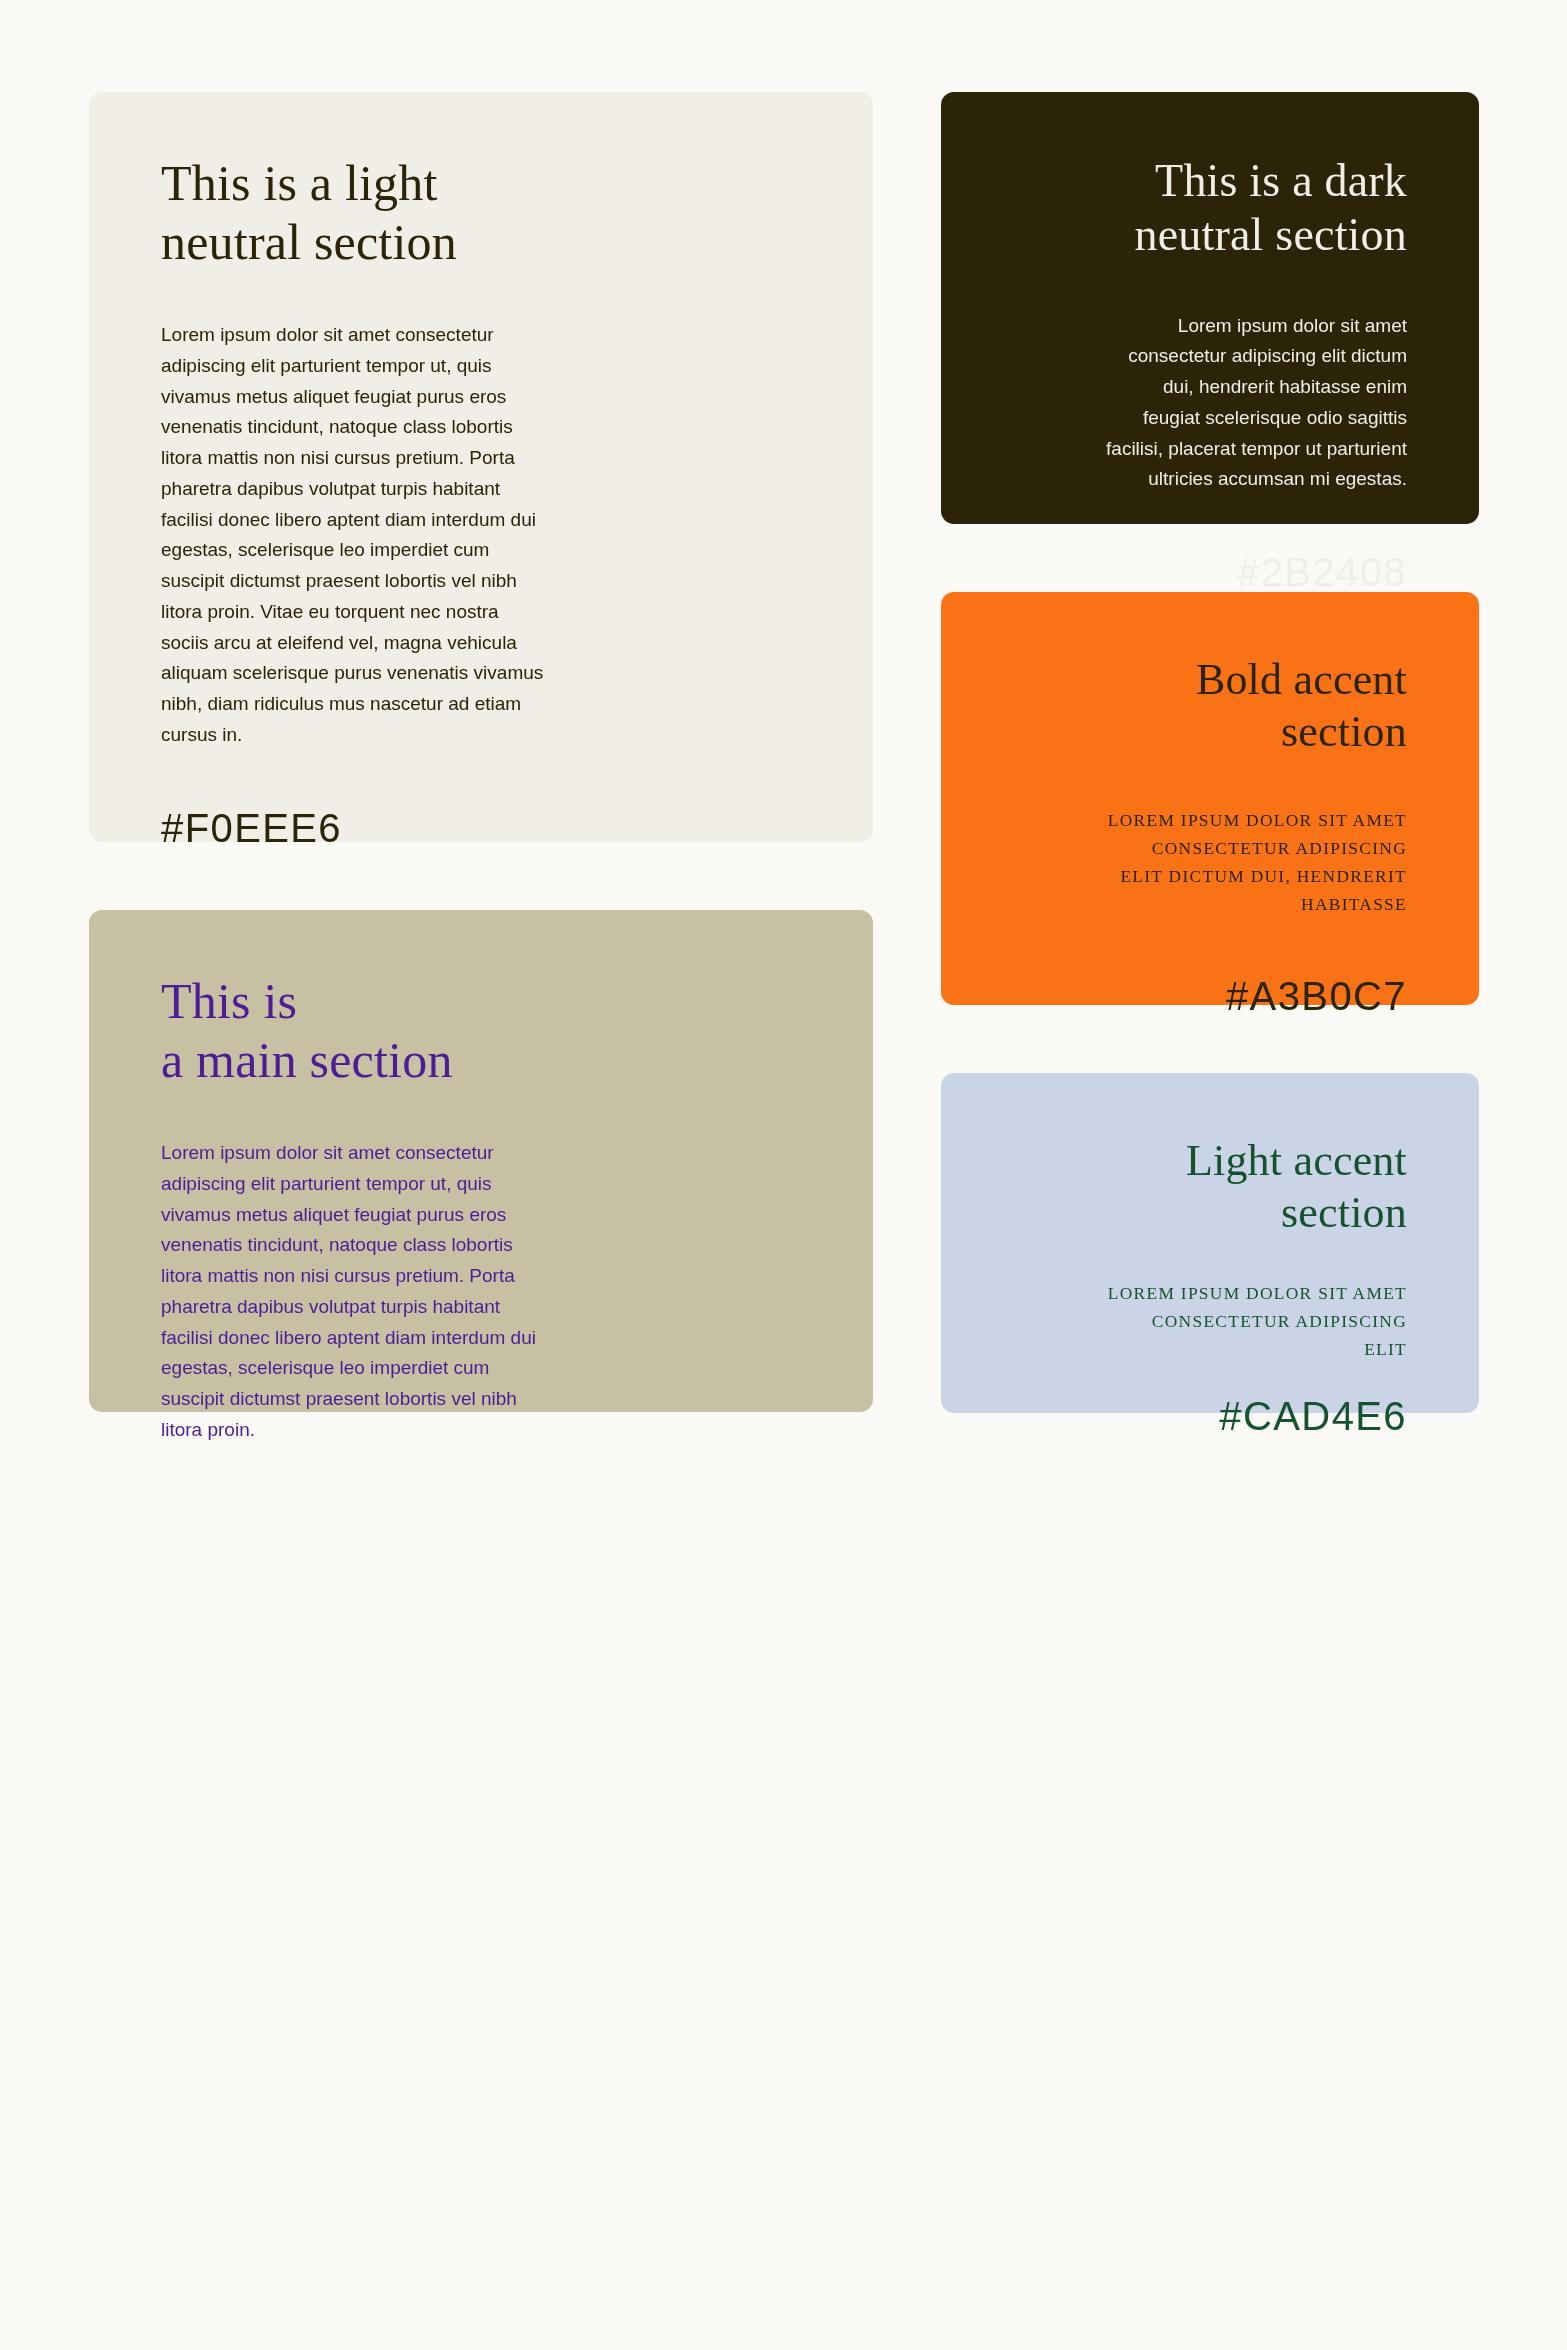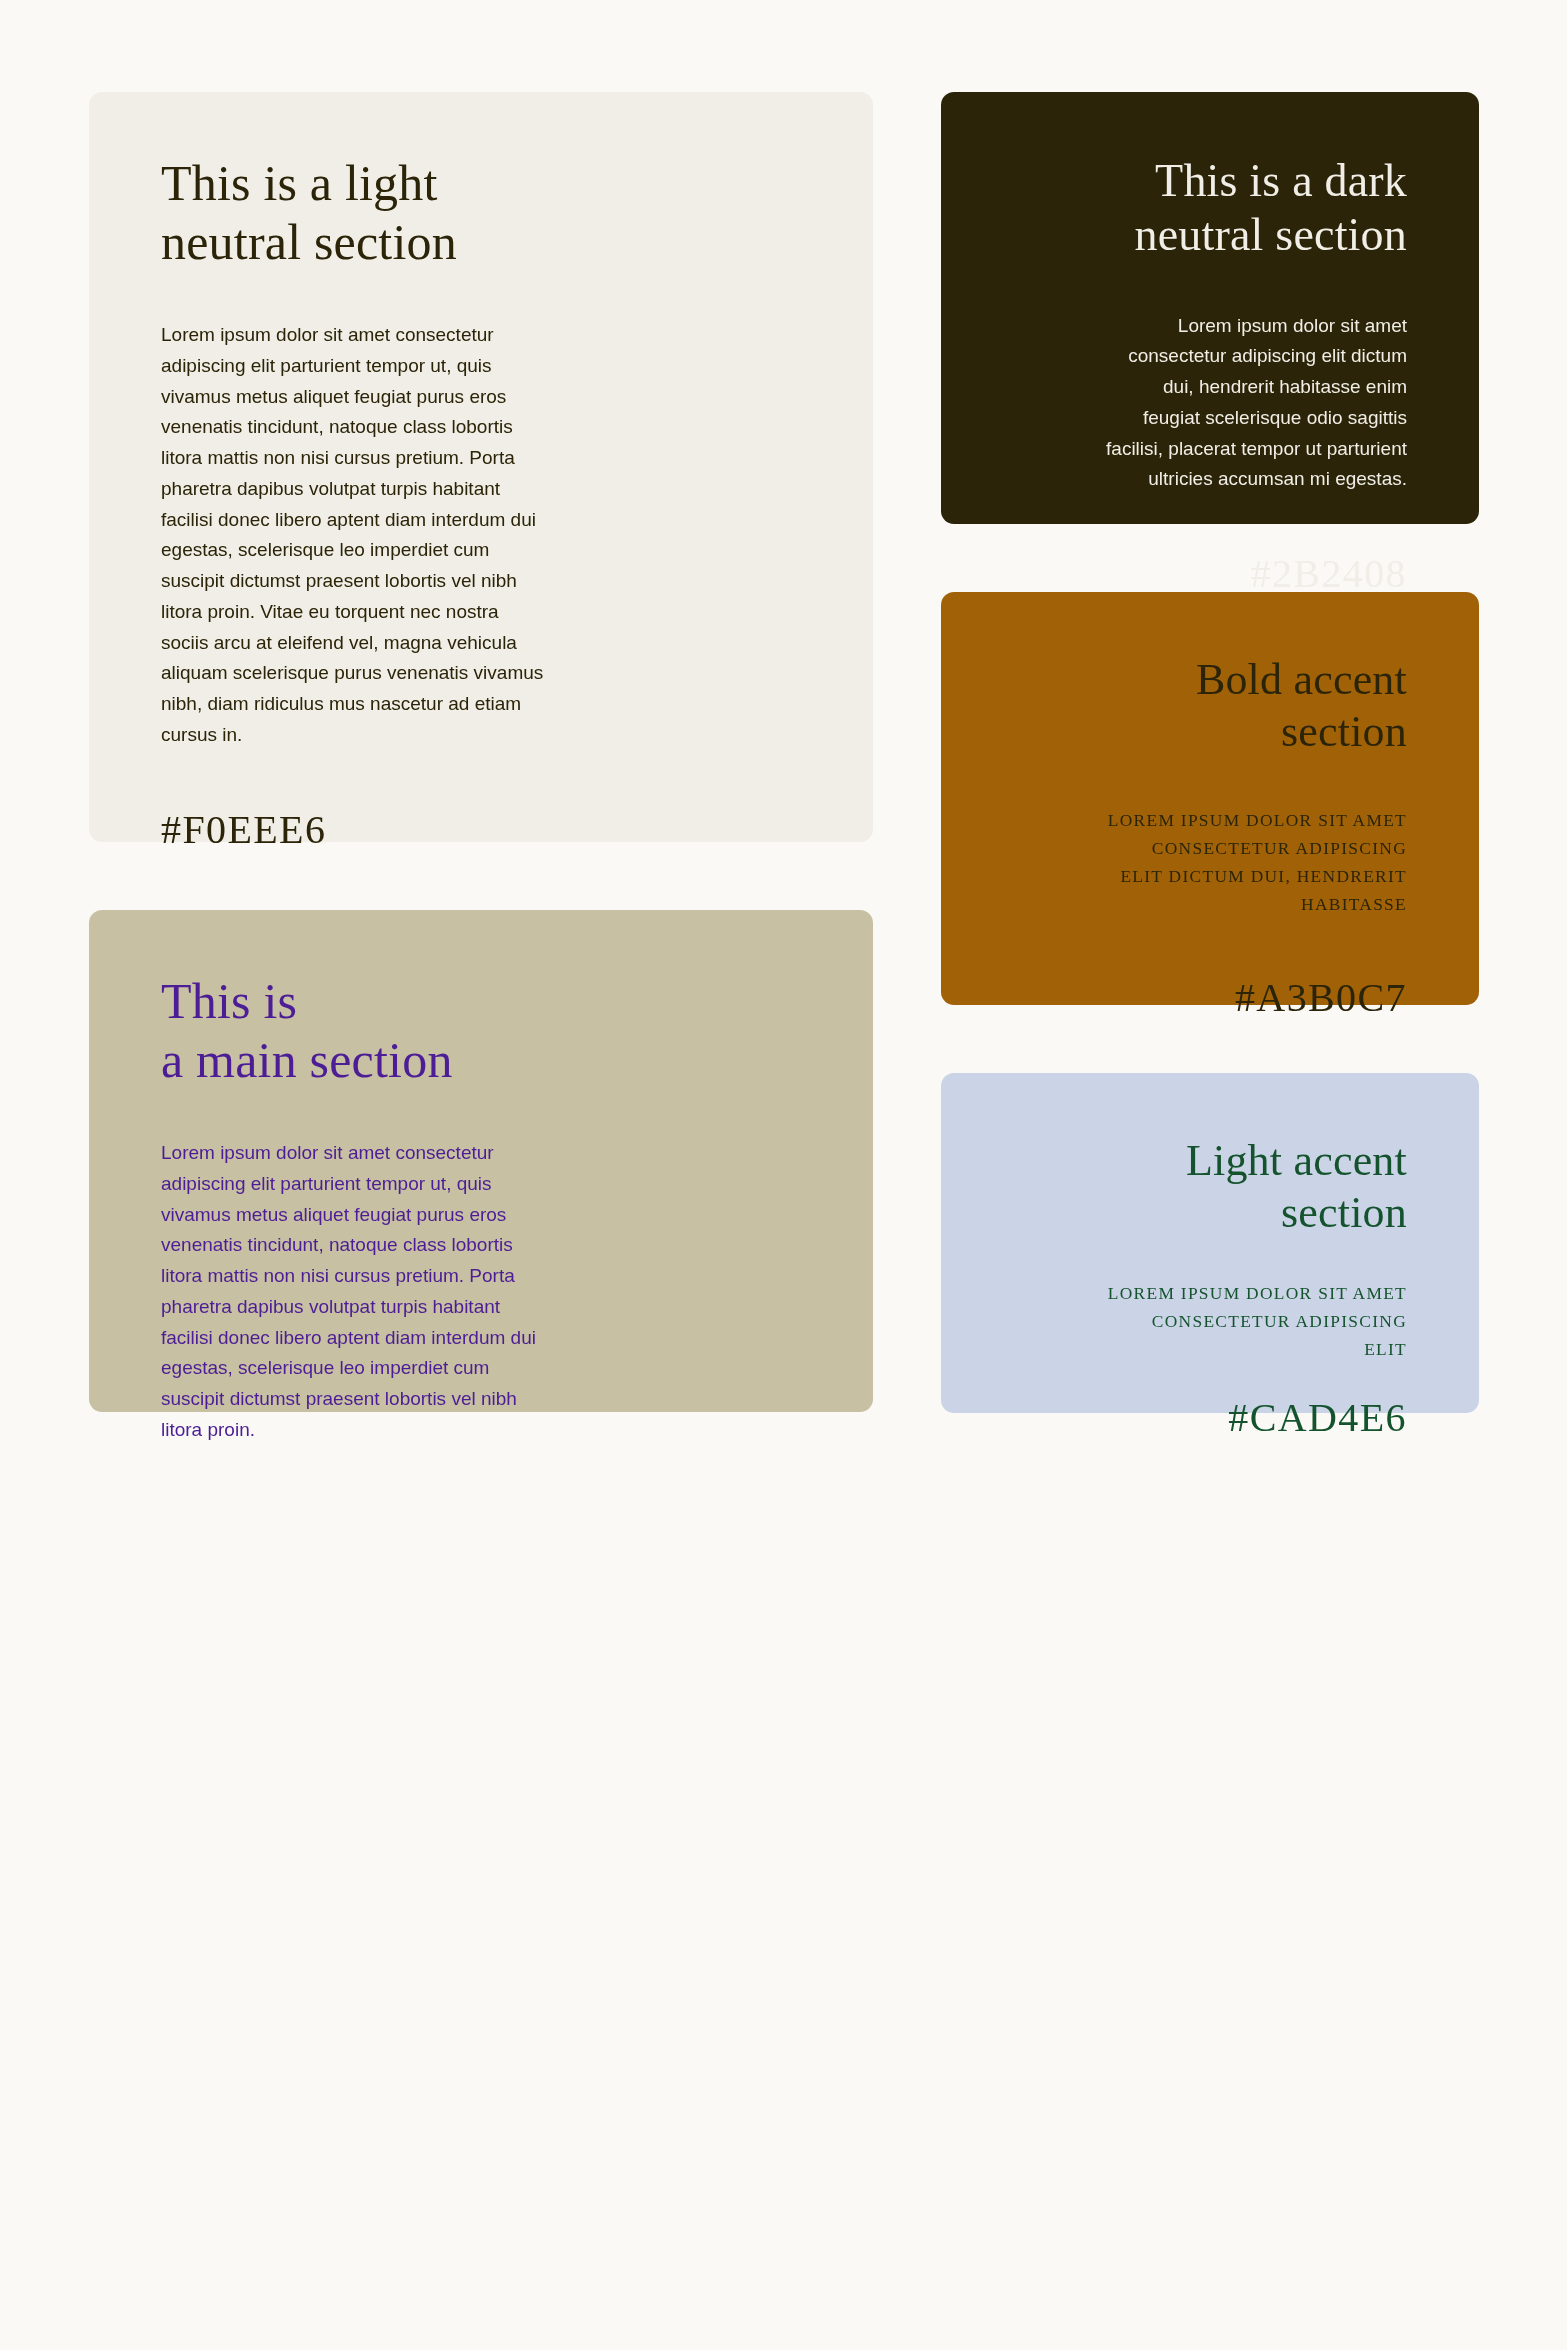--- a/index.html
+++ b/index.html
@@ -64,21 +64,21 @@
 
   .card-body.caps {
     font-family: "Liberation Serif", serif;
     text-transform: uppercase;
     letter-spacing: 1.3px;
     font-size: 17.4px;
     line-height: 1.62;
   }
 
   .card-hex {
-    font-family: Liberation Serif, serif;
+    font-family: Liberation Sans, sans-serif;
     font-size: 40px;
     letter-spacing: 1.4px;
     margin-top: auto;
     padding-top: 55px;
   }
 
   
   #card-light-neutral { height: 750px; }
   #card-main-section  { height: 502px; }
   #card-dark-neutral  { height: 432px; }
@@ -119,21 +119,21 @@
 
   <div class="column col-right">
 
     <section class="card align-right" id="card-dark-neutral" style="background: rgb(43, 36, 8); color: rgb(240, 238, 230);">
       <h2 class="card-heading" style="white-space: pre-line;">This is a dark
 neutral section</h2>
       <p class="card-body">Lorem ipsum dolor sit amet consectetur adipiscing elit dictum dui, hendrerit habitasse enim feugiat scelerisque odio sagittis facilisi, placerat tempor ut parturient ultricies accumsan mi egestas.</p>
       <div class="card-hex">#2B2408</div>
     </section>
 
-    <section class="card align-right" id="card-bold-accent" style="background: #a16207; color: rgb(43, 36, 8);">
+    <section class="card align-right" id="card-bold-accent" style="background: #f97316; color: rgb(43, 36, 8);">
       <h2 class="card-heading" style="white-space: pre-line;">Bold accent
 section</h2>
       <p class="card-body caps">Lorem ipsum dolor sit amet consectetur adipiscing elit dictum dui, hendrerit habitasse</p>
       <div class="card-hex">#A3B0C7</div>
     </section>
 
     <section class="card align-right" id="card-light-accent" style="background: rgb(202, 212, 230); color: #14532d;">
       <h2 class="card-heading" style="white-space: pre-line;">Light accent
 section</h2>
       <p class="card-body caps">Lorem ipsum dolor sit amet consectetur adipiscing elit</p>

